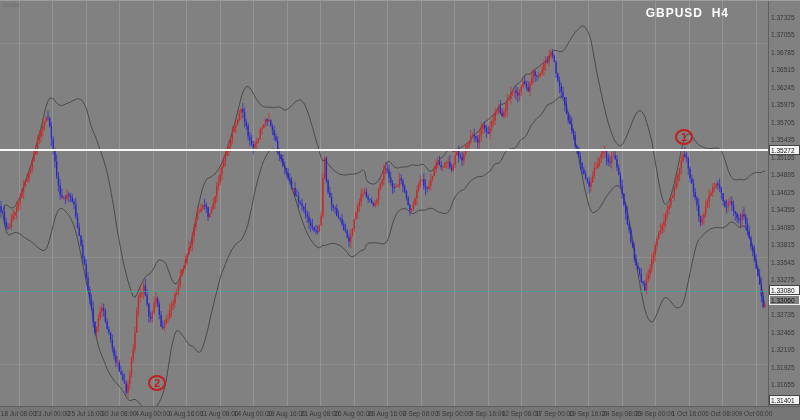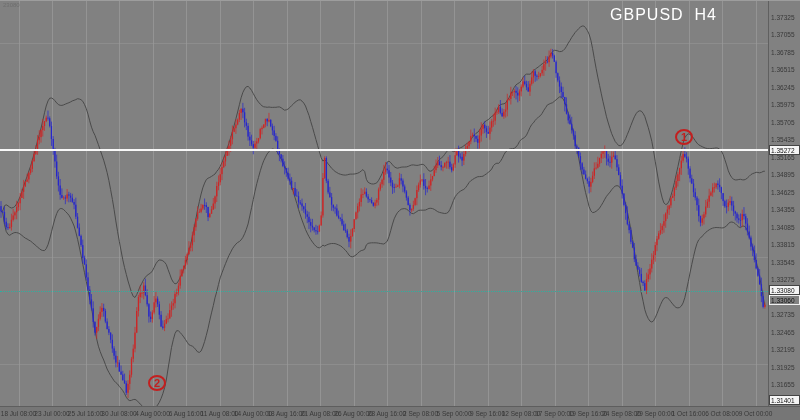--- a/index.html
+++ b/index.html
@@ -19,22 +19,22 @@
   #level-line{position:absolute;left:0;width:768px;height:2px;background:var(--white-line);}
   #ask-line{position:absolute;left:0;width:768px;height:0;border-top:1px dotted var(--teal);}
   .annot{
     position:absolute;width:18px;height:16px;border:2px solid var(--annot);
     border-radius:50%;color:var(--annot);font-weight:bold;font-size:11px;
     display:flex;align-items:center;justify-content:center;box-sizing:border-box;
     background:transparent;
   }
   #watermark{position:absolute;left:3px;top:1px;font-size:6px;color:#6e6e6e;letter-spacing:0;}
   #title{
-    position:absolute;top:5px;right:51px;color:#ffffff;font-weight:normal;
-    font-size:16px;letter-spacing:1px;white-space:pre;
+    position:absolute;top:5px;right:39px;color:#ffffff;font-weight:bold;
+    font-size:12px;letter-spacing:1px;white-space:pre;
   }
   
   #y-axis{
     position:absolute;left:768px;top:0;width:32px;height:405px;
     border-left:1px solid #606060;background:var(--bg);
   }
   .ytick{
     position:absolute;left:2px;font-size:6.5px;color:var(--axis-text);
     white-space:nowrap;transform:translateY(-50%);
   }

